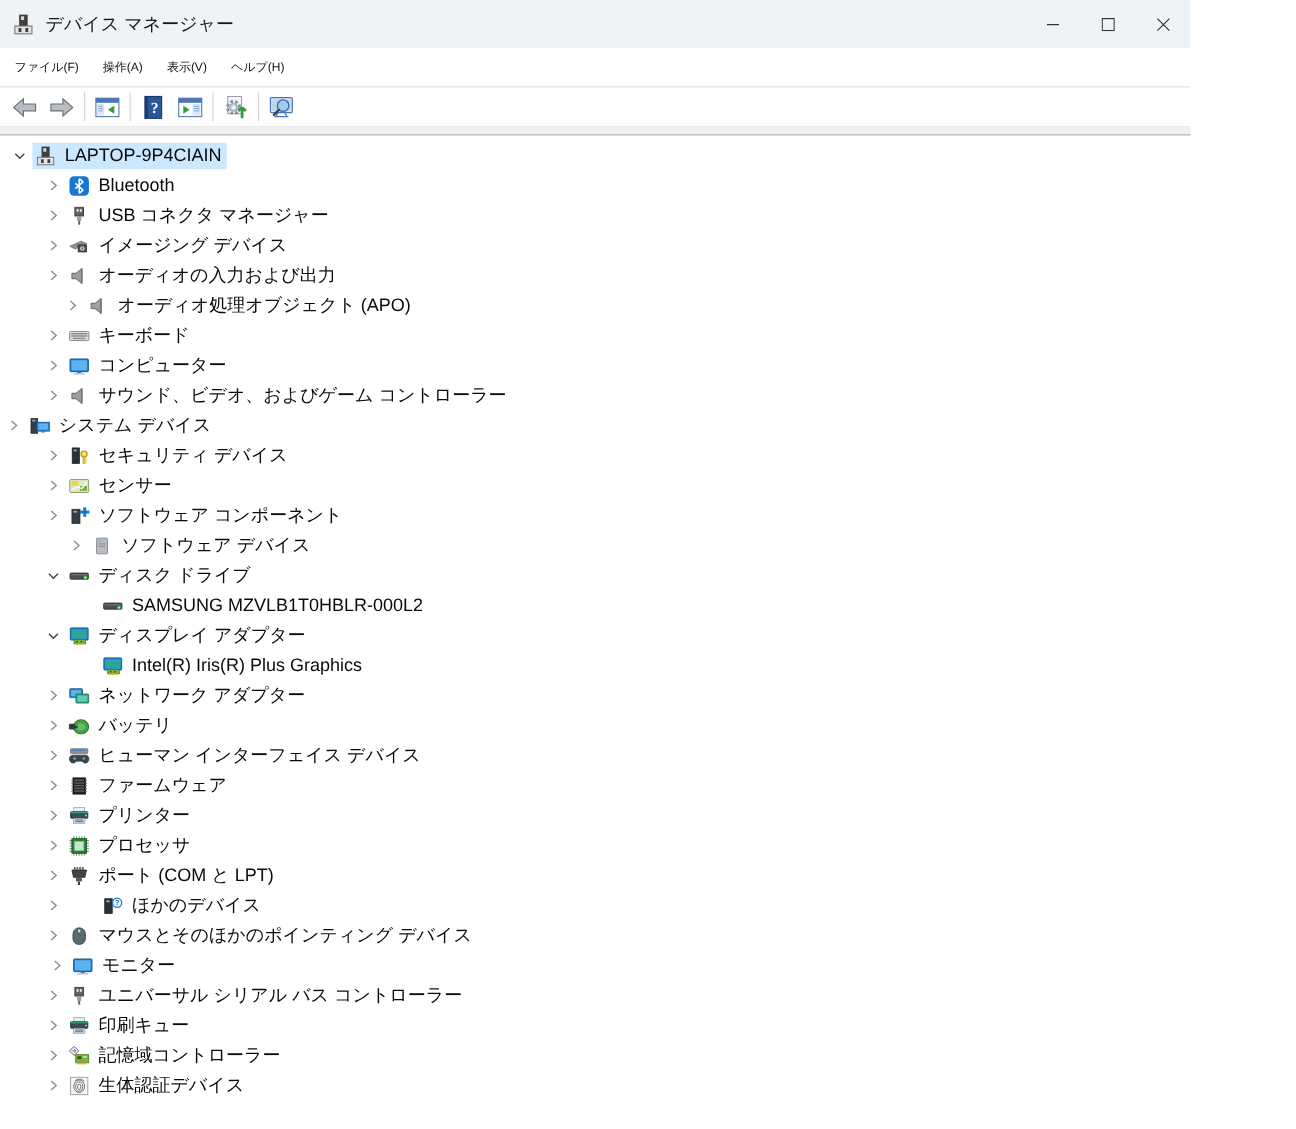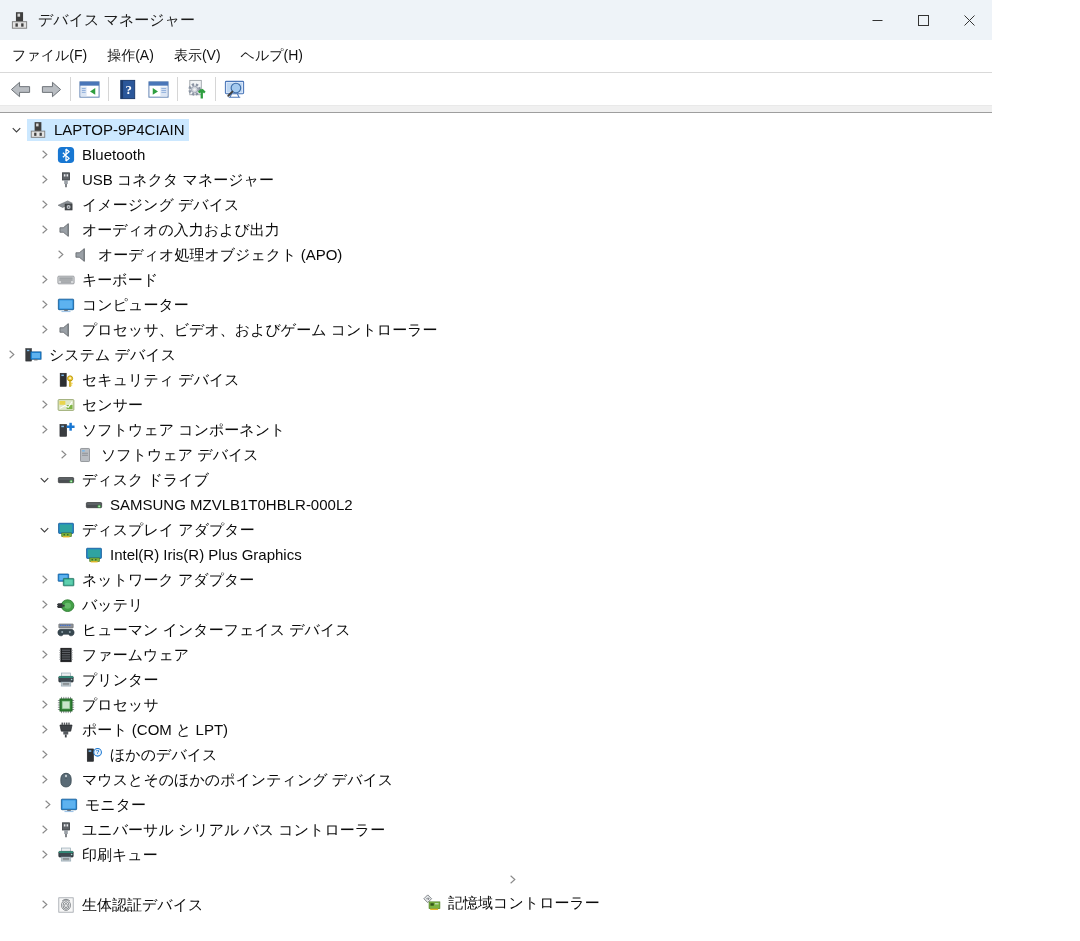--- a/index.html
+++ b/index.html
@@ -12,21 +12,21 @@
   .titlebar-icon { width:19px; height:19px; margin:0 9px 0 10px; }
   .titlebar-icon svg { display:block; width:100%; height:100%; }
   .titlebar-title { font-size:15px; color:#1a1a1a; }
   .window-controls { margin-left:auto; display:flex; height:100%; }
   .window-control { width:46px; height:100%; display:flex; align-items:center; justify-content:center; background:transparent; border:none; }
   .window-control svg { width:11px; height:11px; display:block; }
 
   
   .menubar { height:33px; background:#fff; display:flex; align-items:center; padding-left:2px;
     border-bottom:1px solid #d9d9d9; flex:0 0 auto; }
-  .menu-item { font-size:14px; color:#111; padding:5px 10px; cursor:default;text-align:right; }
+  .menu-item { font-size:10px; color:#111; padding:5px 10px; cursor:default;text-align:right; }
 
   
   .toolbar { height:32px; background:#fff; display:flex; align-items:center; padding-left:5px; flex:0 0 auto; }
   .toolbar-button { width:31px; height:28px; display:flex; align-items:center; justify-content:center; background:transparent; border:none; }
   .toolbar-button svg { width:23px; height:23px; display:block; }
   .toolbar-sep { width:1px; height:24px; background:#d6d6d6; margin:0 3px; flex:0 0 auto; }
   .toolbar-strip { height:8px; background:#f0f0f0; border-top:1px solid #e9e9e9; border-bottom:1px solid #9e9e9e; flex:0 0 auto; }
 
   
   .tree { flex:1 1 auto; background:#fff; padding-top:4px; overflow:hidden; }
@@ -311,21 +311,21 @@
             <path d="M6 4 L10.5 8 L6 12" fill="none" stroke="#8a8a8a" stroke-width="1.2"></path>
           </svg>
         </span>
         <span class="row-content">
           <span class="tree-icon">
             <svg viewBox="0 0 16 16">
               <path d="M2.6 6 h3 L10 2.4 V13.6 L5.6 10 h-3 Z" fill="#9aa0a6" stroke="#5f6368" stroke-width="0.7" stroke-linejoin="round"></path>
               <path d="M10 2.4 V13.6" stroke="#6b7075" stroke-width="0.8"></path>
             </svg>
           </span>
-          <span class="tree-label">プロセッサ、ビデオ、およびゲーム コントローラー</span>
+          <span class="tree-label">サウンド、ビデオ、およびゲーム コントローラー</span>
         </span>
       </div>
       <div class="tree-row" style="">
         <span class="chevron">
           <svg viewBox="0 0 16 16">
             <path d="M6 4 L10.5 8 L6 12" fill="none" stroke="#8a8a8a" stroke-width="1.2"></path>
           </svg>
         </span>
         <span class="row-content">
           <span class="tree-icon">
@@ -727,21 +727,21 @@
               <rect x="1.6" y="4.8" width="12.8" height="5" rx="0.8" fill="#3f4850" stroke="#262c31" stroke-width="0.6"></rect>
               <rect x="1.6" y="4.8" width="12.8" height="1.2" fill="#2e9e84"></rect>
               <rect x="3.8" y="9.8" width="8.4" height="3.6" fill="#cfd8dc" stroke="#90a4ae" stroke-width="0.6"></rect>
               <path d="M5 11 h6 M5 12.2 h6" stroke="#6b7075" stroke-width="0.7"></path>
               <circle cx="13" cy="7.6" r="0.7" fill="#9fd8cb"></circle>
             </svg>
           </span>
           <span class="tree-label">印刷キュー</span>
         </span>
       </div>
-      <div class="tree-row" style="padding-left: 33px; flex-direction: column;">
+      <div class="tree-row" style="padding-left: 33px;">
         <span class="chevron">
           <svg viewBox="0 0 16 16">
             <path d="M6 4 L10.5 8 L6 12" fill="none" stroke="#8a8a8a" stroke-width="1.2"></path>
           </svg>
         </span>
         <span class="row-content">
           <span class="tree-icon">
             <svg viewBox="0 0 16 16">
               <path d="M4.2 0.8 L7.6 4.2 L4.2 7.6 L0.8 4.2 Z" fill="#eceff1" stroke="#5f6368" stroke-width="0.7"></path>
               <path d="M2.8 4.2 h2.6 M4.4 3 l1 1.2 -1 1.2" stroke="#5f6368" stroke-width="0.6" fill="none"></path>

